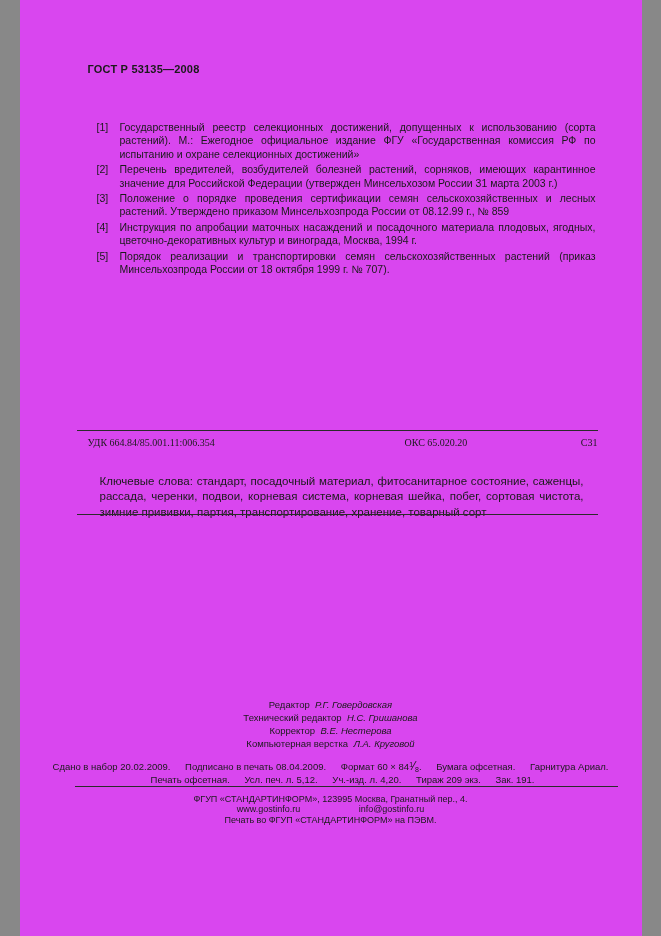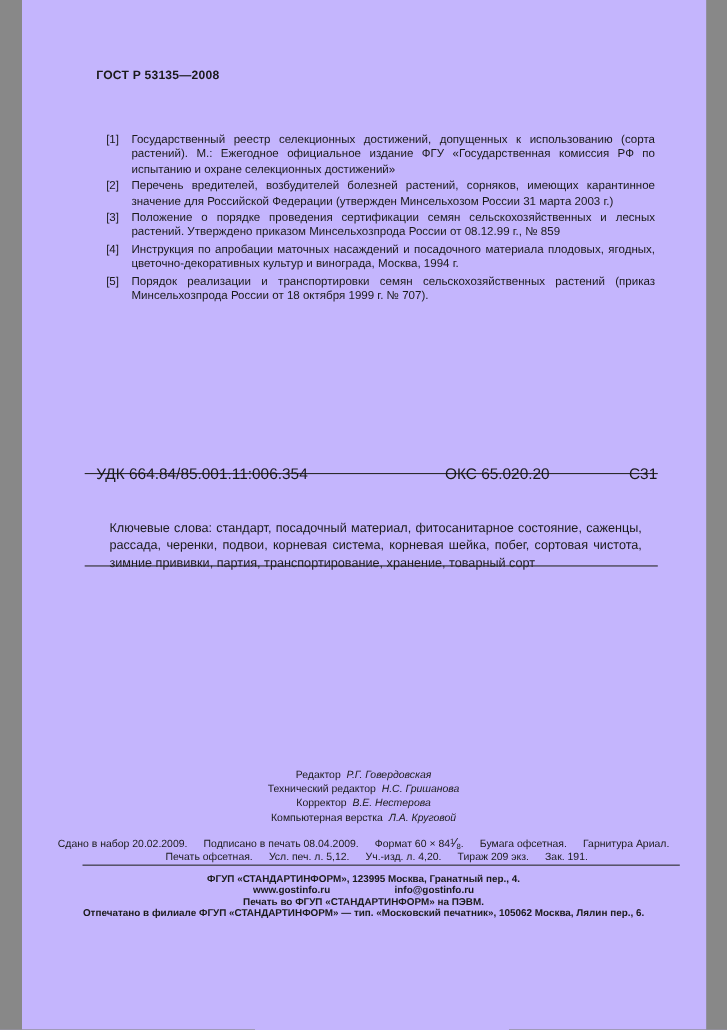--- a/index.html
+++ b/index.html
@@ -1,21 +1,21 @@
 <!DOCTYPE html>
 <html><head>
 <meta charset="utf-8">
 <style>
   html, body { margin: 0; padding: 0; background: #888; }
   .page {
     position: relative;
     width: 622px;
     height: 936px;
     margin: 0 auto;
-    background: #c4b5fd;
+    background: #d946ef;
     color: #1a1a1a;
     font-family: "Liberation Sans", "DejaVu Sans", sans-serif;
     overflow: hidden;
   }
   .doc-code {
     position: absolute;
     top: 63px; left: 68px;
     font-size: 11px; font-weight: bold;
     letter-spacing: 0.2px;
   }
@@ -46,23 +46,24 @@
   .rule {
     position: absolute;
     height: 0;
     border-top: 1px solid #2b2b2b;
   }
   .rule-top { top: 430px; left: 57px; right: 44px; }
   .rule-mid { top: 514px; left: 57px; right: 44px; }
   .rule-bottom { top: 786px; left: 55px; right: 24px; }
   .class-row {
     position: absolute;
-    top: 422px; left: 0; right: 0;
+    top: 437px; left: 0; right: 0;
     height: 14px;
-    font-size: 14px;
+    font-size: 10px;
+    font-family: Liberation Serif, serif;
   }
   .class-row .udk { position: absolute; left: 68px; }
   .class-row .oks { position: absolute; left: 366px; margin-left: 19px; }
   .class-row .cls { position: absolute; right: 44px; }
   .keywords {
     position: absolute;
     top: 462px; left: 68px; right: 46px;
     margin: 12px;
     font-size: 11.5px;
     line-height: 15.4px;
@@ -88,21 +89,20 @@
   .print-seg { display: inline-block; margin: 0 6px; }
   .frac sup { font-size: 7px; vertical-align: 3px; }
   .frac sub { font-size: 7px; vertical-align: -2px; }
   .frac .frac-sep { font-size: 12px; }
   .imprint {
     position: absolute;
     top: 794px; left: 0; right: 0;
     text-align: center;
     font-size: 9px;
     line-height: 10.4px;
-    font-weight: bold;
   }
   .imprint-line { white-space: nowrap; }
   .imprint .gap-left { display: inline-block; margin-right: 28px; }
   .imprint .gap-right { display: inline-block; margin-left: 28px; text-align: right; }
 </style>
 </head>
 <body>
 
 <div class="page">
 
@@ -181,16 +181,15 @@
 
   <div class="rule rule-bottom"></div>
 
   <div class="imprint">
     <div class="imprint-line">ФГУП «СТАНДАРТИНФОРМ», 123995 Москва, Гранатный пер., 4.</div>
     <div class="imprint-line">
       <span class="gap-left">www.gostinfo.ru</span>
       <span class="gap-right">info@gostinfo.ru</span>
     </div>
     <div class="imprint-line">Печать во ФГУП «СТАНДАРТИНФОРМ» на ПЭВМ.</div>
-    <div class="imprint-line">Отпечатано в филиале ФГУП «СТАНДАРТИНФОРМ» — тип. «Московский печатник», 105062  Москва, Лялин пер., 6.</div>
   </div>
 
 </div>
 
 </body></html>

